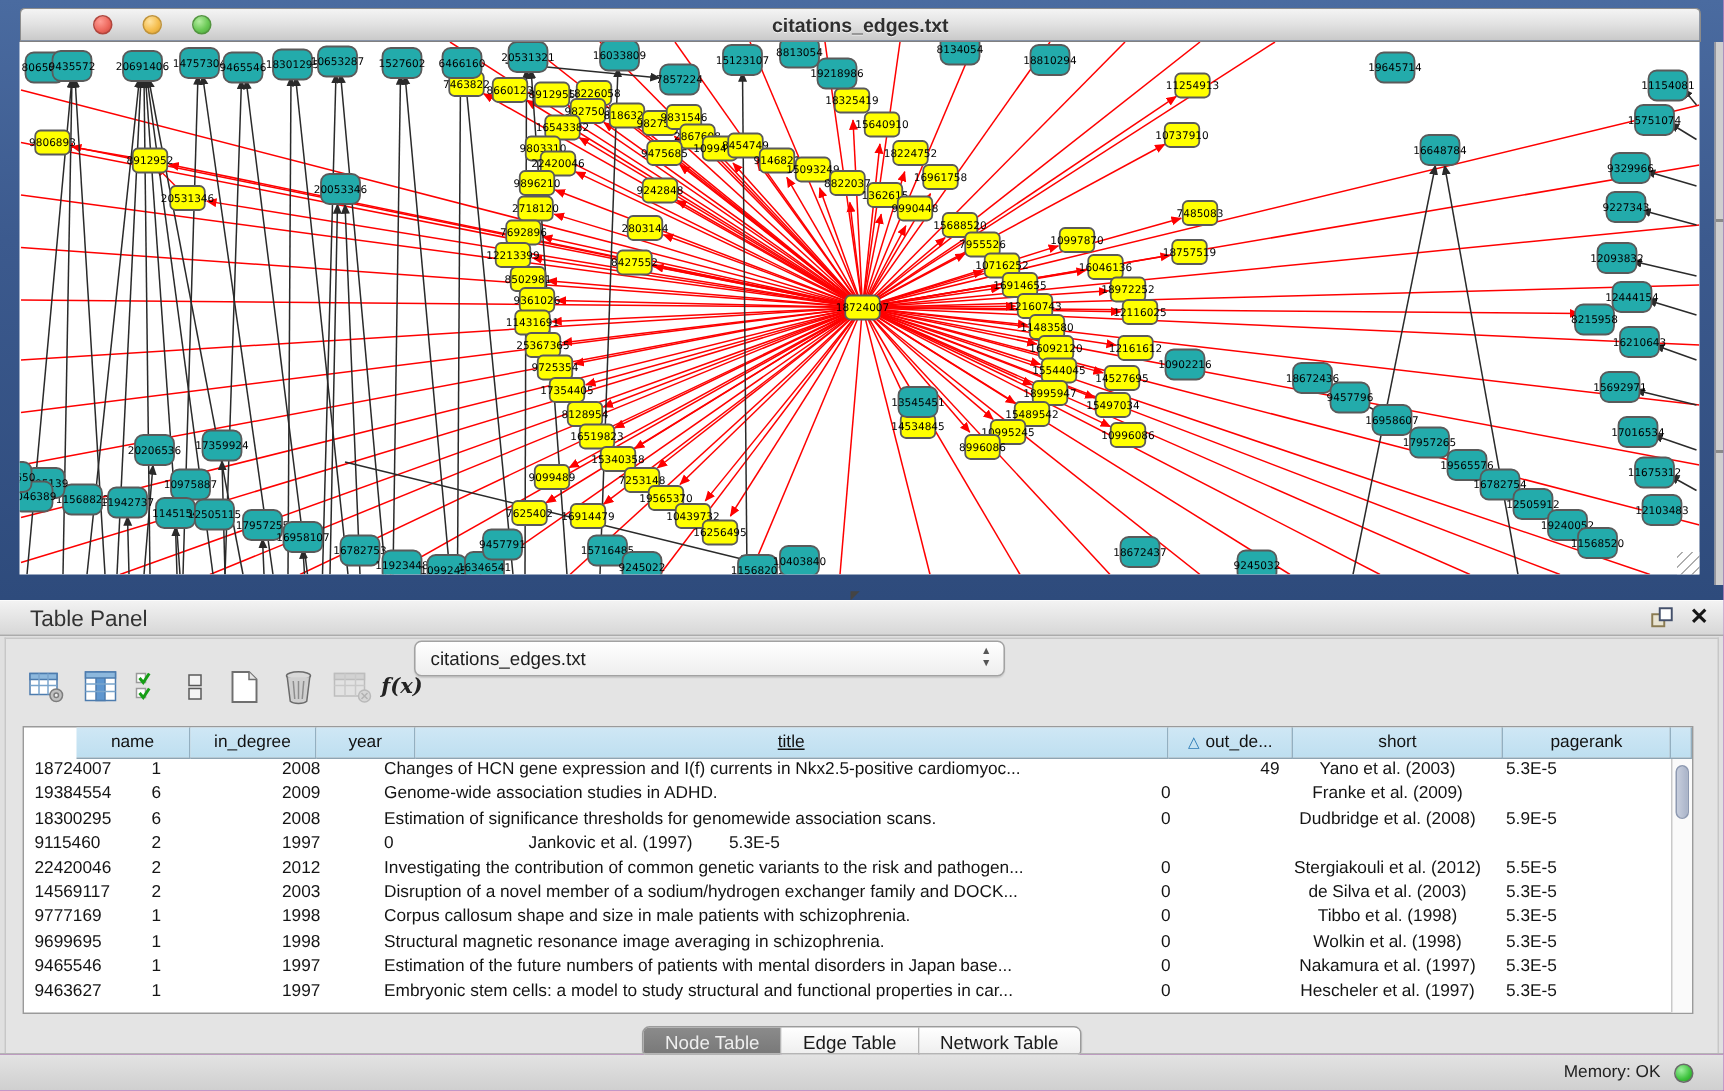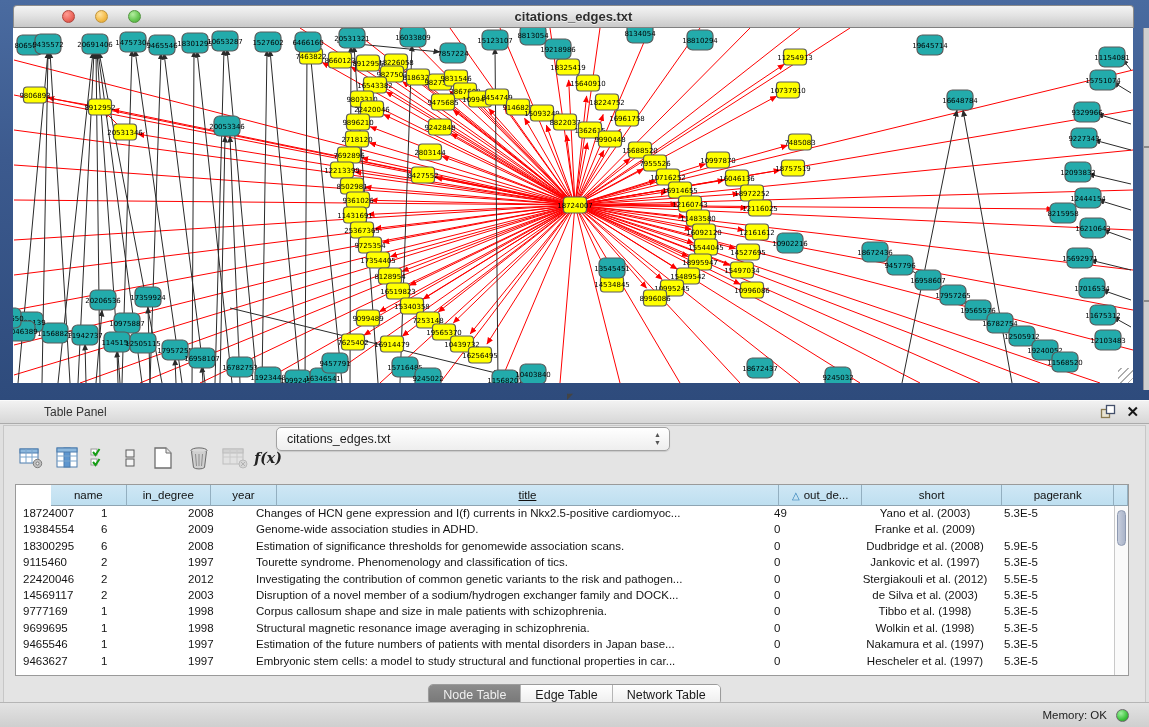--- a/index.html
+++ b/index.html
@@ -30,21 +30,21 @@
     background:#cfcfcf; border-left:1px solid #96969c; }
   .right-strip i { position:absolute; left:0; right:0; height:2px; background:#8a8a8a; display:block;}
   .splitter-grip { position:absolute; left:567px; top:394px; font-size:8px; color:#444; line-height:6px;}
 
   
   .table-panel { position:absolute; left:0; top:400px; width:1149px; height:302px;
     background:#e0e0e0; }
   .tp-header { position:absolute; left:0; top:0; width:1149px; height:24px;
     background:linear-gradient(180deg,#f2f2f2,#d7d7d7); border-top:1px solid #fbfbfb;
     border-bottom:1px solid #ababab; display:flex; align-items:center; }
-  .tp-title { font-size:12px; color:#333; padding-left:20px;margin-left:24px; }
+  .tp-title { font-size:15px; color:#333; padding-left:20px; }
   .tp-header-icons { position:absolute; right:10px; top:3px; display:flex; gap:10px; align-items:center;}
   .tp-float { width:16px; height:16px; cursor:pointer; }
   .tp-close { font-size:15px; font-weight:bold; color:#151515; cursor:pointer; line-height:16px;}
   .tp-body { position:absolute; left:3px; right:3px; top:25px; bottom:0;
     background:#e4e4e4; border:1px solid #c7c7c7; border-bottom:none;}
   .toolbar { position:absolute; left:12px; top:18px; height:28px; display:flex; align-items:center; }
   .tb-btn { width:30px; height:26px; margin-right:6px; display:flex; align-items:center;
     justify-content:center; border-radius:4px; cursor:pointer; }
   .tb-btn.narrow { width:24px; }
   .fx-label { font-family:"DejaVu Serif", serif; font-style:italic; font-size:14px;
@@ -983,21 +983,21 @@
               <span>pagerank</span>
             </div>
             <div class="th" style="width: 14px;"></div>
           </div>
         <div class="tbody" id="tbody">
             <div class="tr">
               <div class="td" style="width: 78px;">18724007</div>
               <div class="td" style="width: 87px;">1</div>
               <div class="td" style="width: 68px;">2008</div>
               <div class="td" style="width: 518px;">Changes of HCN gene expression and I(f) currents in Nkx2.5-positive cardiomyoc...</div>
-              <div class="td" style="width: 86px;">49</div>
+              <div class="td" style="width: 86px; text-align: right;">49</div>
               <div class="td center" style="width: 144px;">Yano et al. (2003)</div>
               <div class="td" style="width: 116px;">5.3E-5</div>
             </div>
             <div class="tr">
               <div class="td" style="width: 78px;">19384554</div>
               <div class="td" style="width: 87px;">6</div>
               <div class="td" style="width: 68px;">2009</div>
               <div class="td" style="width: 518px;">Genome-wide association studies in ADHD.</div>
               <div class="td" style="width: 86px;">0</div>
               <div class="td center" style="width: 144px;">Franke et al. (2009)</div>
@@ -1009,21 +1009,20 @@
               <div class="td" style="width: 68px;">2008</div>
               <div class="td" style="width: 518px;">Estimation of significance thresholds for genomewide association scans.</div>
               <div class="td" style="width: 86px;">0</div>
               <div class="td center" style="width: 144px;">Dudbridge et al. (2008)</div>
               <div class="td" style="width: 116px;">5.9E-5</div>
             </div>
             <div class="tr">
               <div class="td" style="width: 78px;">9115460</div>
               <div class="td" style="width: 87px;">2</div>
               <div class="td" style="width: 68px;">1997</div>
-              <div class="td" style="width: 518px;">Tourette syndrome. Phenomenology and classification of tics.</div>
               <div class="td" style="width: 86px;">0</div>
               <div class="td center" style="width: 144px;">Jankovic et al. (1997)</div>
               <div class="td" style="width: 116px;">5.3E-5</div>
             </div>
             <div class="tr">
               <div class="td" style="width: 78px;">22420046</div>
               <div class="td" style="width: 87px;">2</div>
               <div class="td" style="width: 68px;">2012</div>
               <div class="td" style="width: 518px;">Investigating the contribution of common genetic variants to the risk and pathogen...</div>
               <div class="td" style="width: 86px;">0</div>

